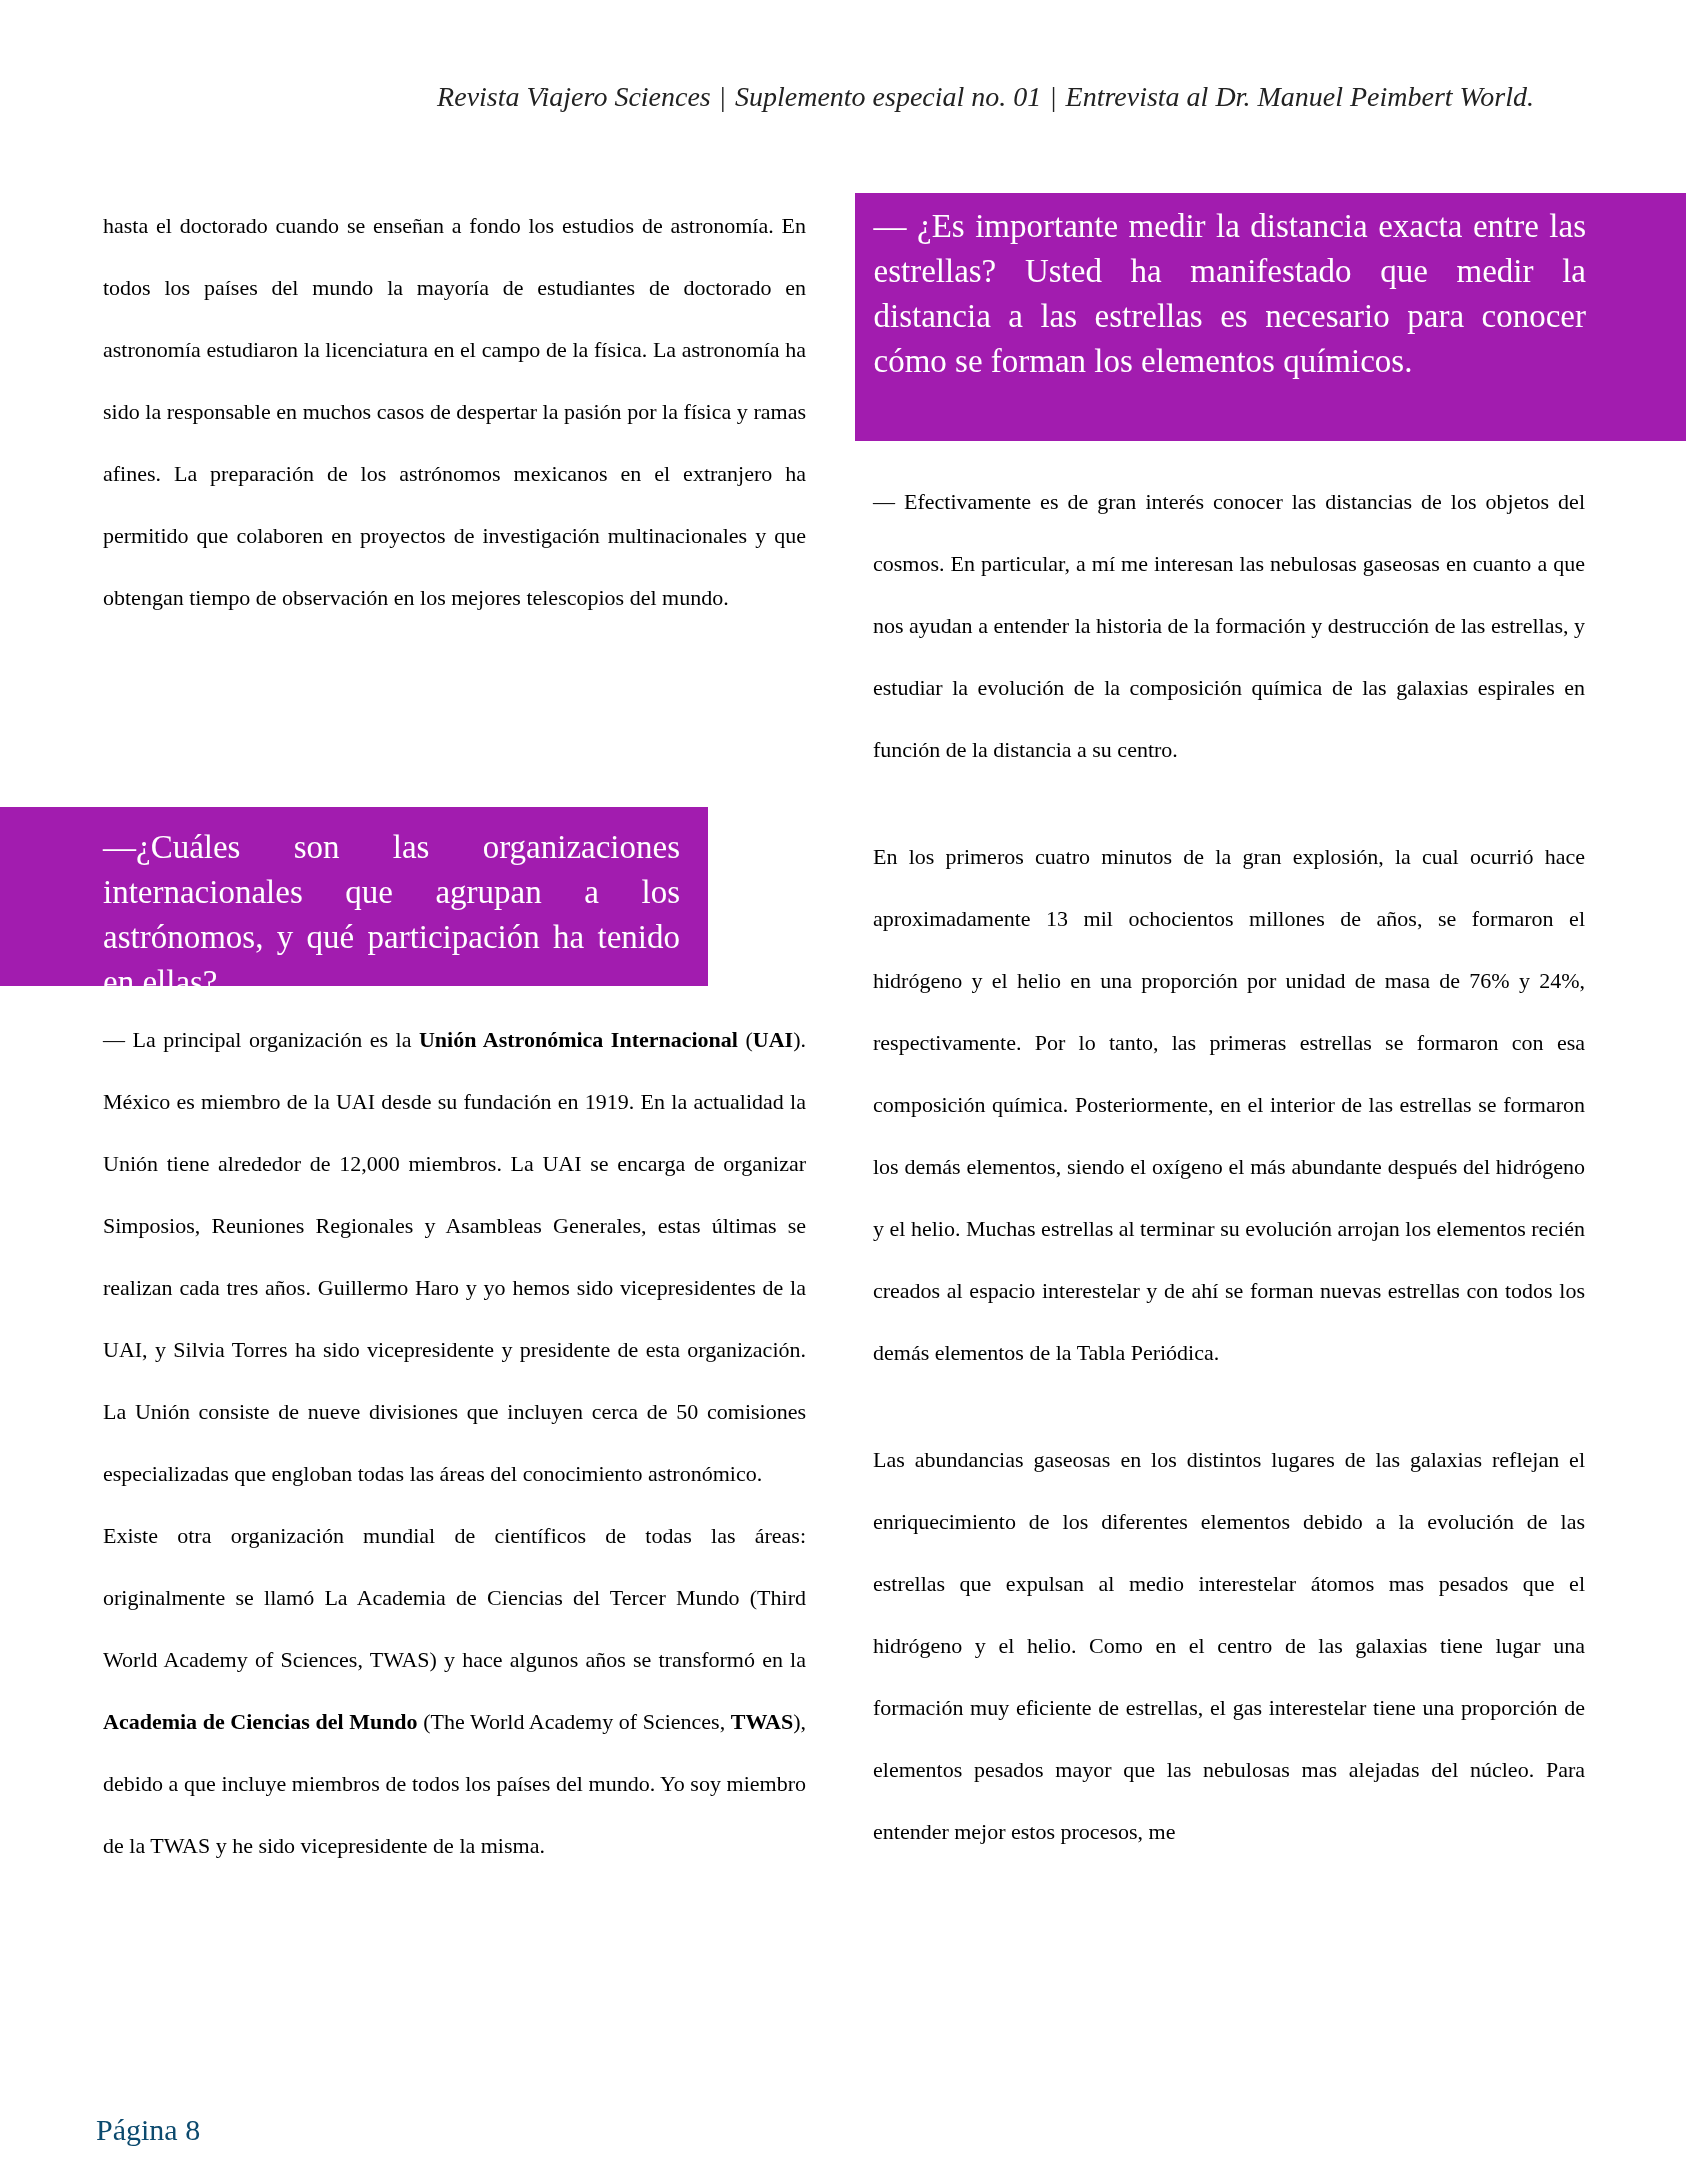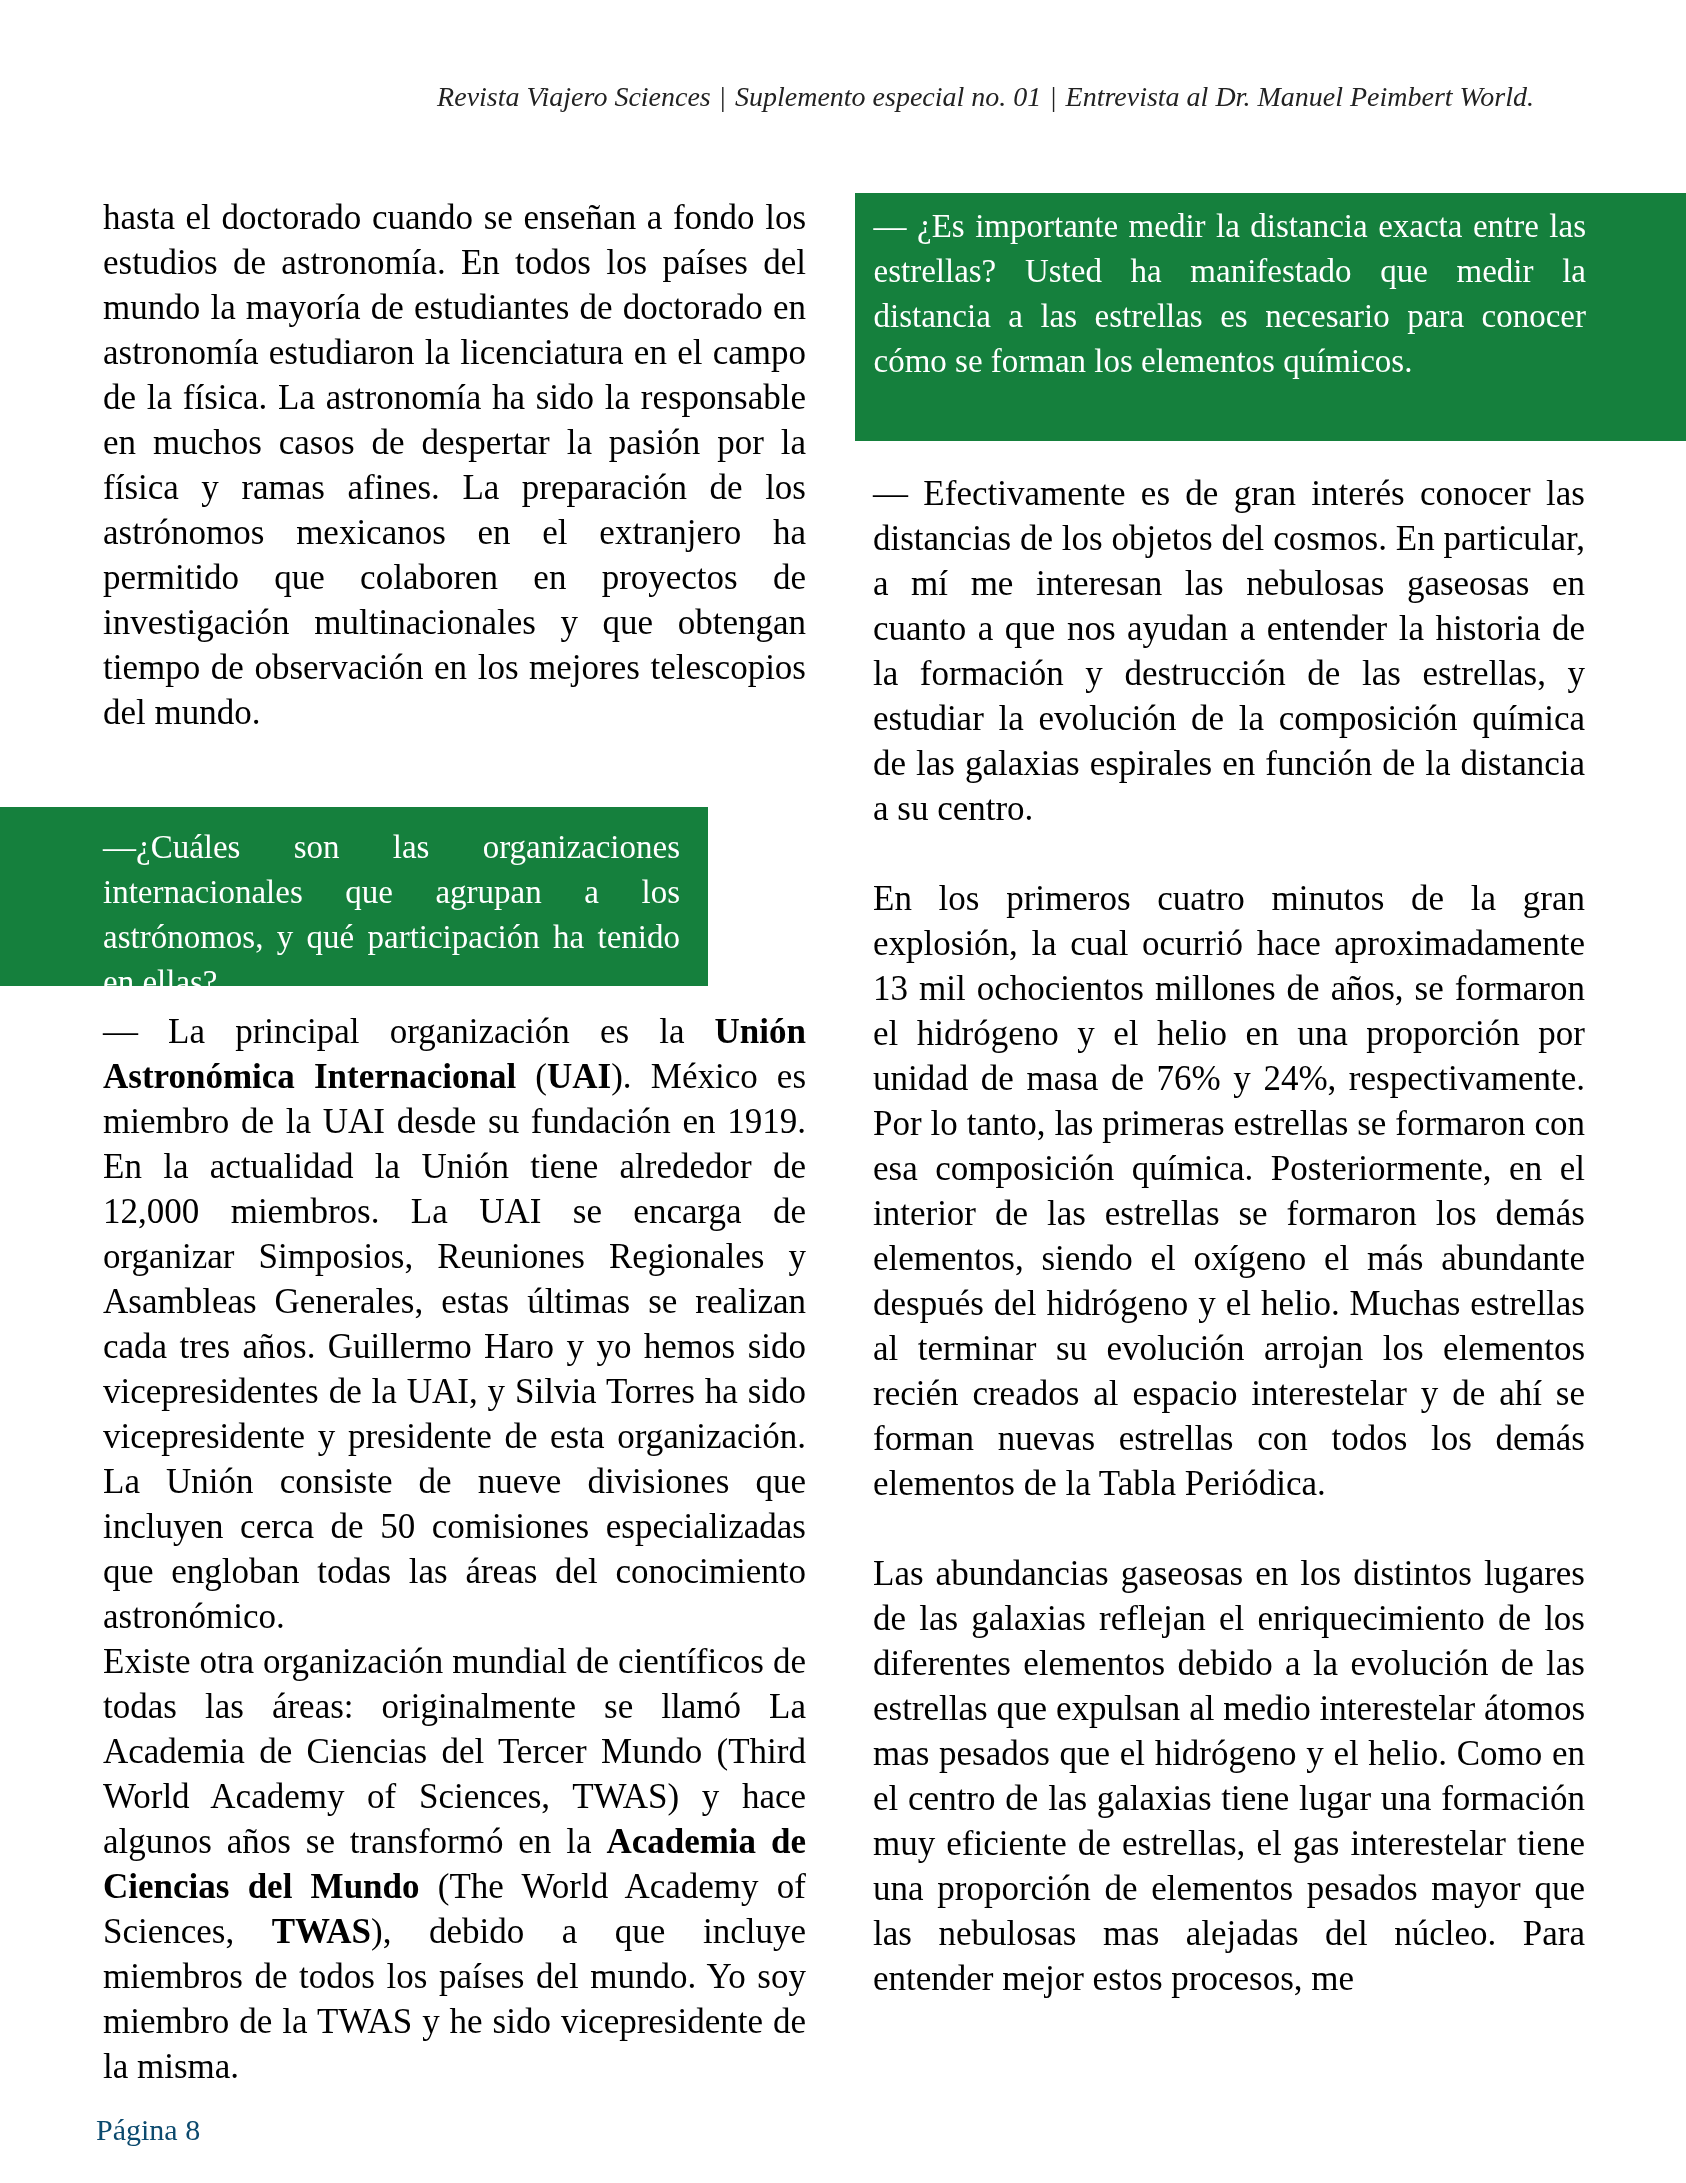--- a/index.html
+++ b/index.html
@@ -1,26 +1,26 @@
 <!DOCTYPE html>
 <html style="font-size:10.6px"><head>
   <meta charset="utf-8">
   <style>
     html, body { margin: 0; padding: 0; background: #ffffff; }
     body { width: 1687px; height: 2183px; position: relative; overflow: hidden;
            font-family: "Liberation Serif", "DejaVu Serif", serif; color: #000; }
     .header { position: absolute; top: 81px; right: 153px; font-size: 28px; font-style: italic;
               color: #222; letter-spacing: 0; white-space: nowrap; }
     .header .sep { margin: 0 9.3px; font-style: normal; }
-    .col { position: absolute; font-size: 35px; line-height: 45px; text-align: justify;
+    .col { position: absolute; font-size: 22px; line-height: 62px; text-align: justify;
            hyphens: none; }
     .col p { margin: 0; }
     .left { left: 103px; width: 703px; }
     .right { left: 873px; width: 712px; }
-    .qbox { position: absolute; background: #15803d; color: #fff; font-size: 33px;
+    .qbox { position: absolute; background: #a21caf; color: #fff; font-size: 33px;
             line-height: 45px; text-align: justify; box-sizing: border-box; }
     .qbox p { margin: 0; }
     .qbox-left { left: 0; top: 807px; width: 708px; height: 179px; padding: 18px 28px 0 103px; }
     .qbox-right { left: 855px; top: 193px; width: 832px; height: 248px; padding: 10.6px 101px 0 18.5px; }
     b { font-weight: bold; }
     .footer { position: absolute; left: 96px; top: 2113px; font-size: 30px; color: #0c4a6e; }
   </style>
 </head>
 <body>
 

